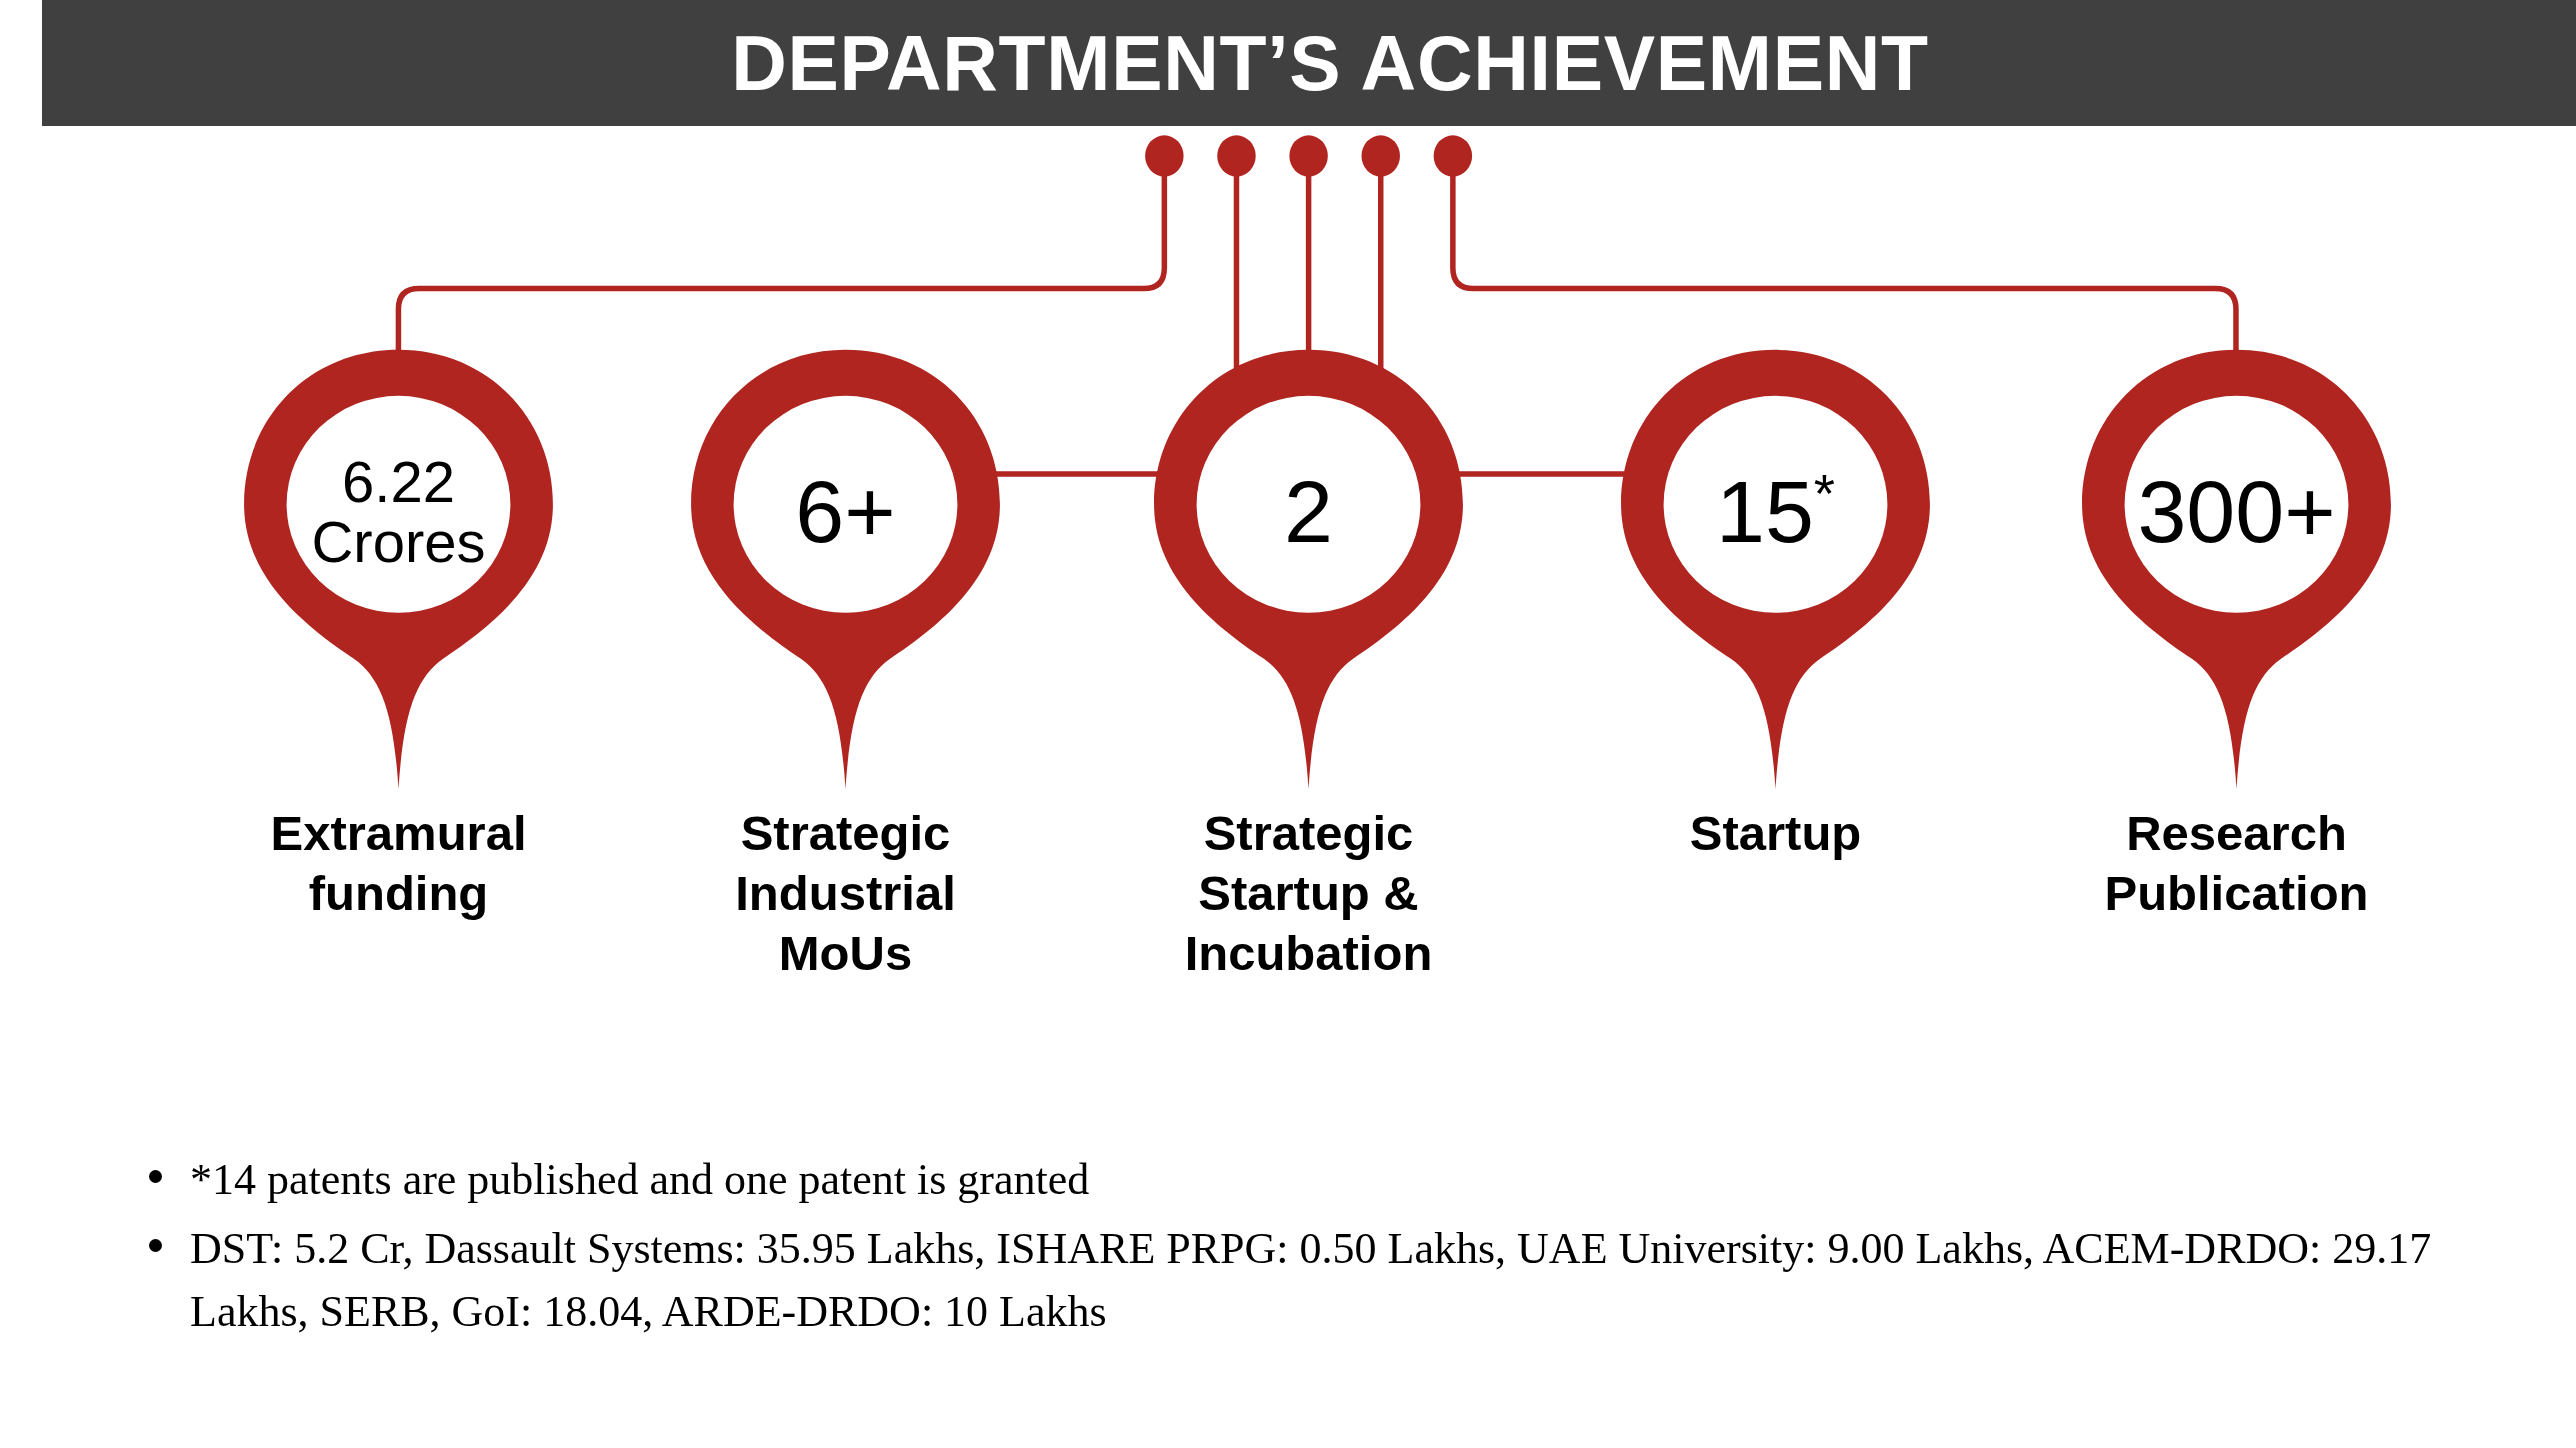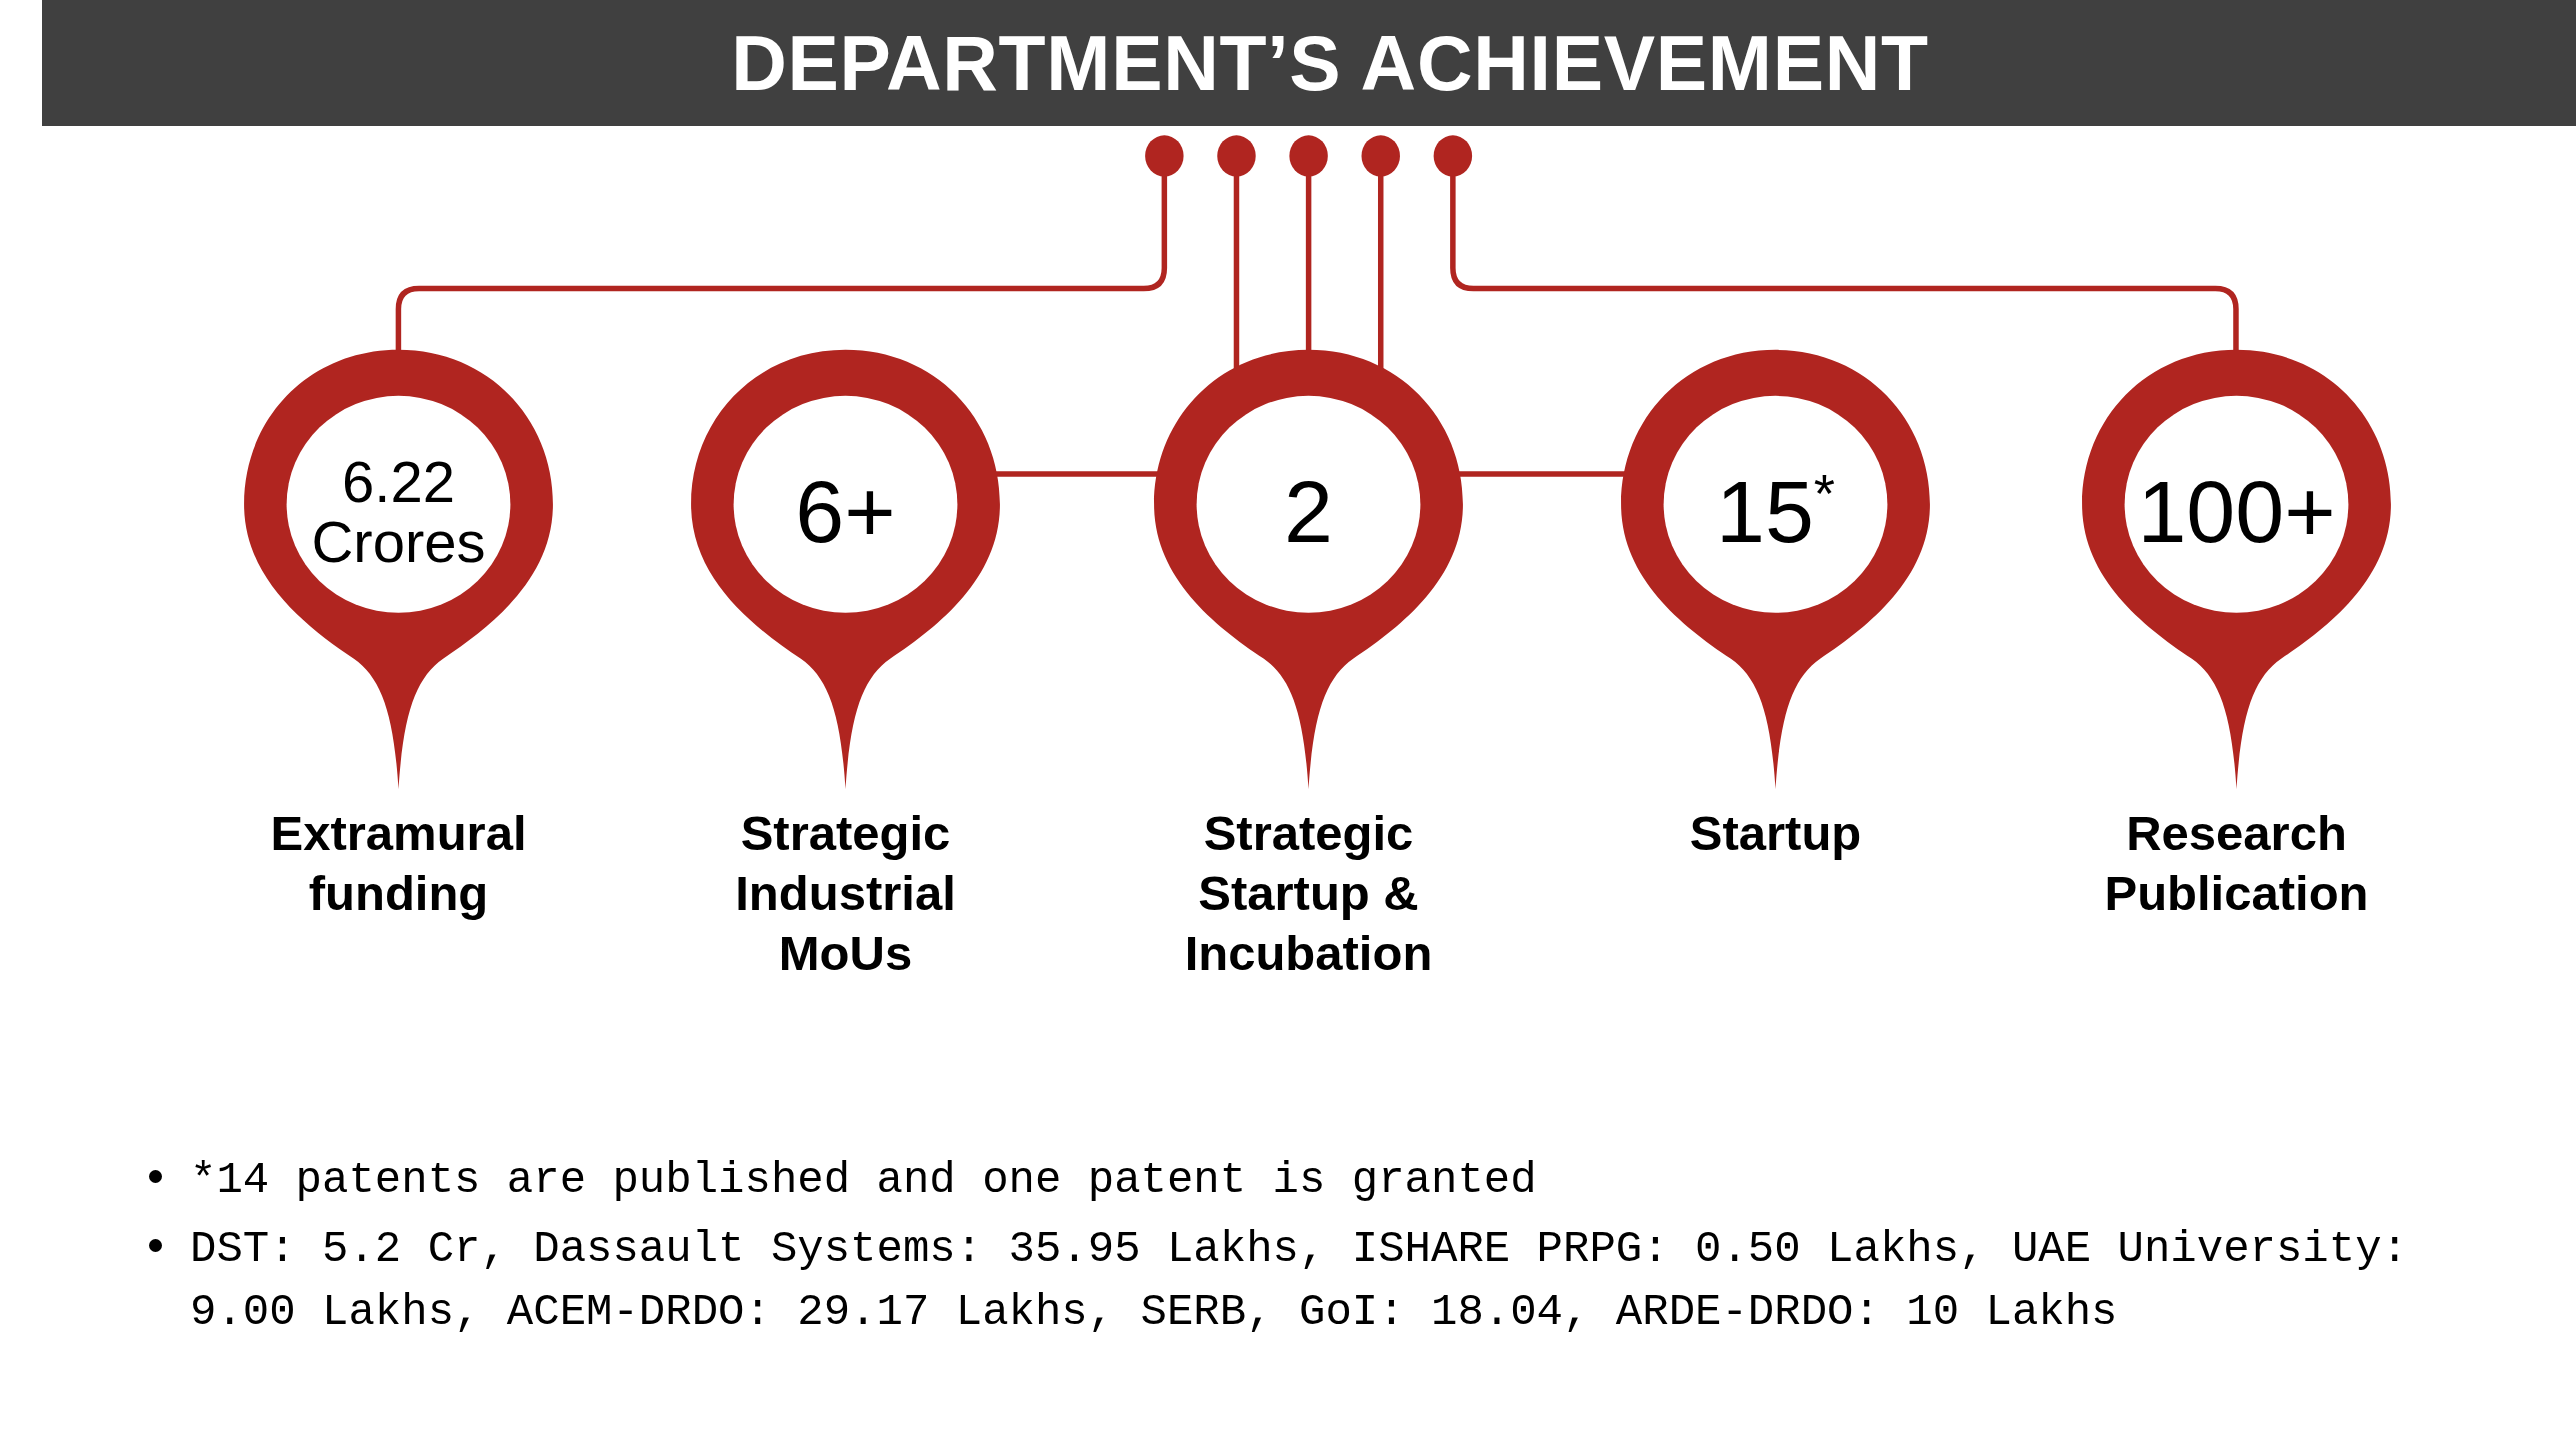--- a/index.html
+++ b/index.html
@@ -116,21 +116,21 @@
     margin: 0;
     padding: 0;
   }
   #footnotes li {
     position: relative;
     padding-left: 56px;
     font-size: 44px;
     color: #000000;
     line-height: 1.42;
     margin-bottom: 6.9px;
-    font-family: Liberation Mono, monospace;
+    font-family: Liberation Serif, serif;
   }
   #footnotes li .bullet-dot {
     position: absolute;
     left: 15px;
     top: 20.6px;
     width: 13px;
     height: 13px;
     background: #000000;
     border-radius: 50%;
   }
@@ -233,21 +233,21 @@
     </div>
   </div>
 
   <div class="pin-group" style="left:2044px;">
     <div class="pin-marker">
       <svg viewBox="0 0 470 660">
         <path d="M235 10 C105 10 10 110 10 235 C10 340 95 410 170 460 C210 488 228 540 235 650 C242 540 260 488 300 460 C375 410 460 340 460 235 C460 110 365 10 235 10 Z" fill="#B02520"></path>
         <ellipse cx="235" cy="235" rx="163" ry="158" fill="#FFFFFF"></ellipse>
       </svg>
       <div class="pin-value one-line">
-        <span>100+</span>
+        <span>300+</span>
       </div>
     </div>
     <div class="pin-label">
       <div>Research</div>
       <div>Publication</div>
     </div>
   </div>
 
 </div>
 

